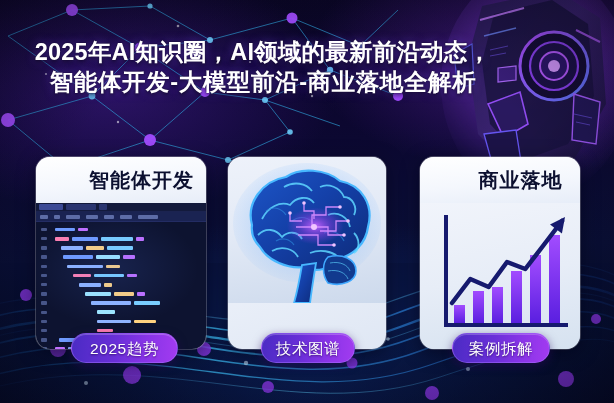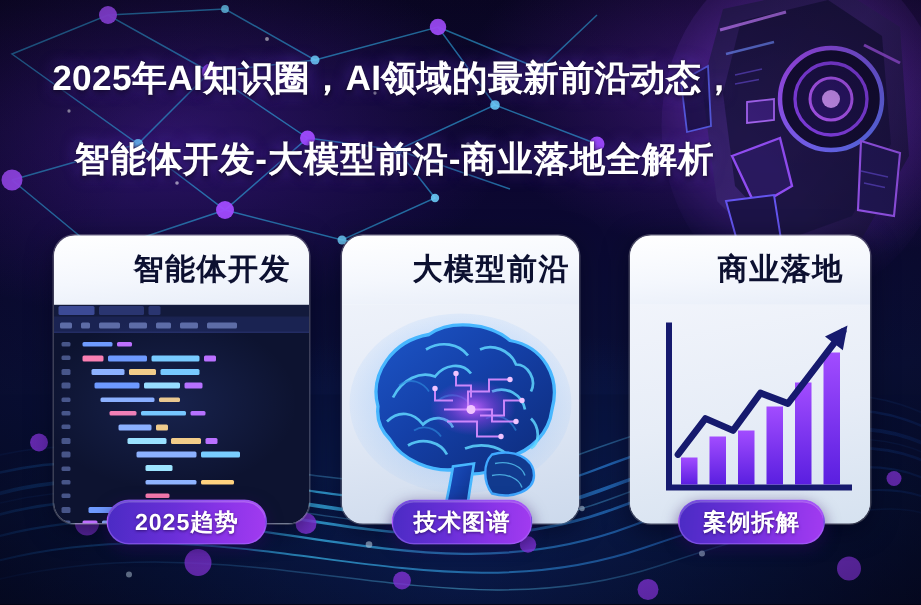--- a/index.html
+++ b/index.html
@@ -67,21 +67,21 @@
     font-weight: 700;
     font-size: 23.5px;
     line-height: 30px;
     letter-spacing: .2px;
     text-shadow:
       0 0 10px rgba(120,70,255,0.55),
       0 2px 4px rgba(0,0,0,0.75),
       0 0 2px rgba(0,0,0,0.9);
     white-space: nowrap;
   }
-  .title-line.l2 { letter-spacing: .6px; margin-top: 24px; }
+  .title-line.l2 { letter-spacing: .6px; }
 
   
   .cards {
     position: absolute; left: 0; top: 157px;
     width: 614px; height: 205px;
     z-index: 20;
   }
   .card {
     position: absolute;
     top: 0;
@@ -161,21 +161,21 @@
     z-index: 35;
     height: 30px;
     border-radius: 15px;
     display: flex; align-items: center; justify-content: center;
     background: linear-gradient(95deg, #4b2bc4 0%, #6a2fd8 42%, #8a34e8 72%, #a23bf0 100%);
     box-shadow: 0 3px 10px rgba(40,10,90,0.55), inset 0 1px 0 rgba(255,255,255,0.22);
     border: 1px solid rgba(170,120,255,0.45);
   }
   .pill span {
     color: #ffffff;
-    font-weight: 700;
+    font-weight: 400;
     font-size: 15.5px;
     line-height: 17px;
     letter-spacing: .6px;
     white-space: nowrap;
     text-shadow: 0 1px 2px rgba(30,5,70,0.65);
   }
   .pill.p1 { left: 71px;  top: 333px; width: 107px; }
   .pill.p2 { left: 261px; top: 333px; width: 94px; }
   .pill.p3 { left: 452px; top: 333px; width: 98px; }
 </style>
@@ -450,23 +450,20 @@
                 <span class="tok" style="width:44px;background:#7ad0ff"></span>
               </div>
 
           </div>
           <div class="glow-code"></div>
         </div>
       </div>
     </div>
 
     <div class="card c2">
-      <div class="card-head">
-        <div class="card-title">大模型前沿</div>
-      </div>
       <div class="card-body">
         <div class="brain-bg"></div>
         <svg viewBox="0 0 158 146" style="position:absolute;inset:0;width:100%;height:100%">
           <defs>
             <radialGradient id="bglow" cx="50%" cy="48%" r="58%">
               <stop offset="0%" stop-color="#5fa8ff" stop-opacity=".55"></stop>
               <stop offset="100%" stop-color="#5fa8ff" stop-opacity="0"></stop>
             </radialGradient>
             <linearGradient id="bfill" x1="0" y1="0" x2="1" y2="1">
               <stop offset="0%" stop-color="#1d56c8"></stop>

